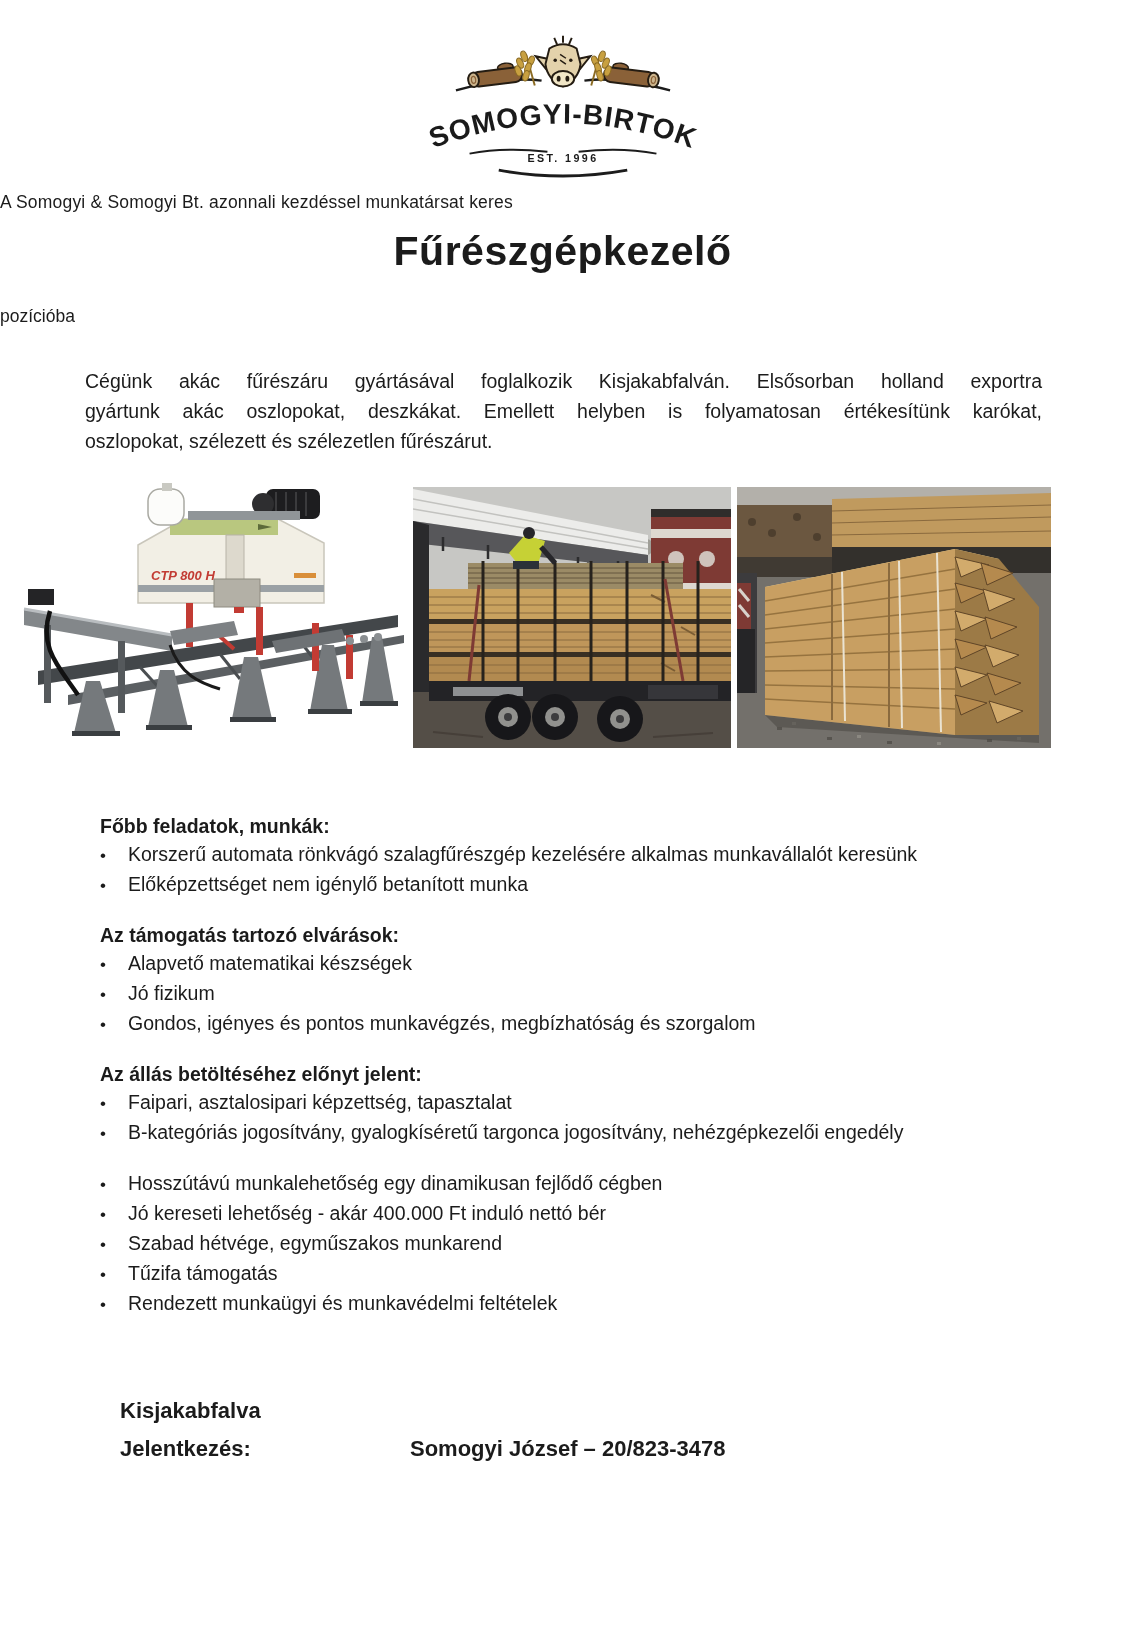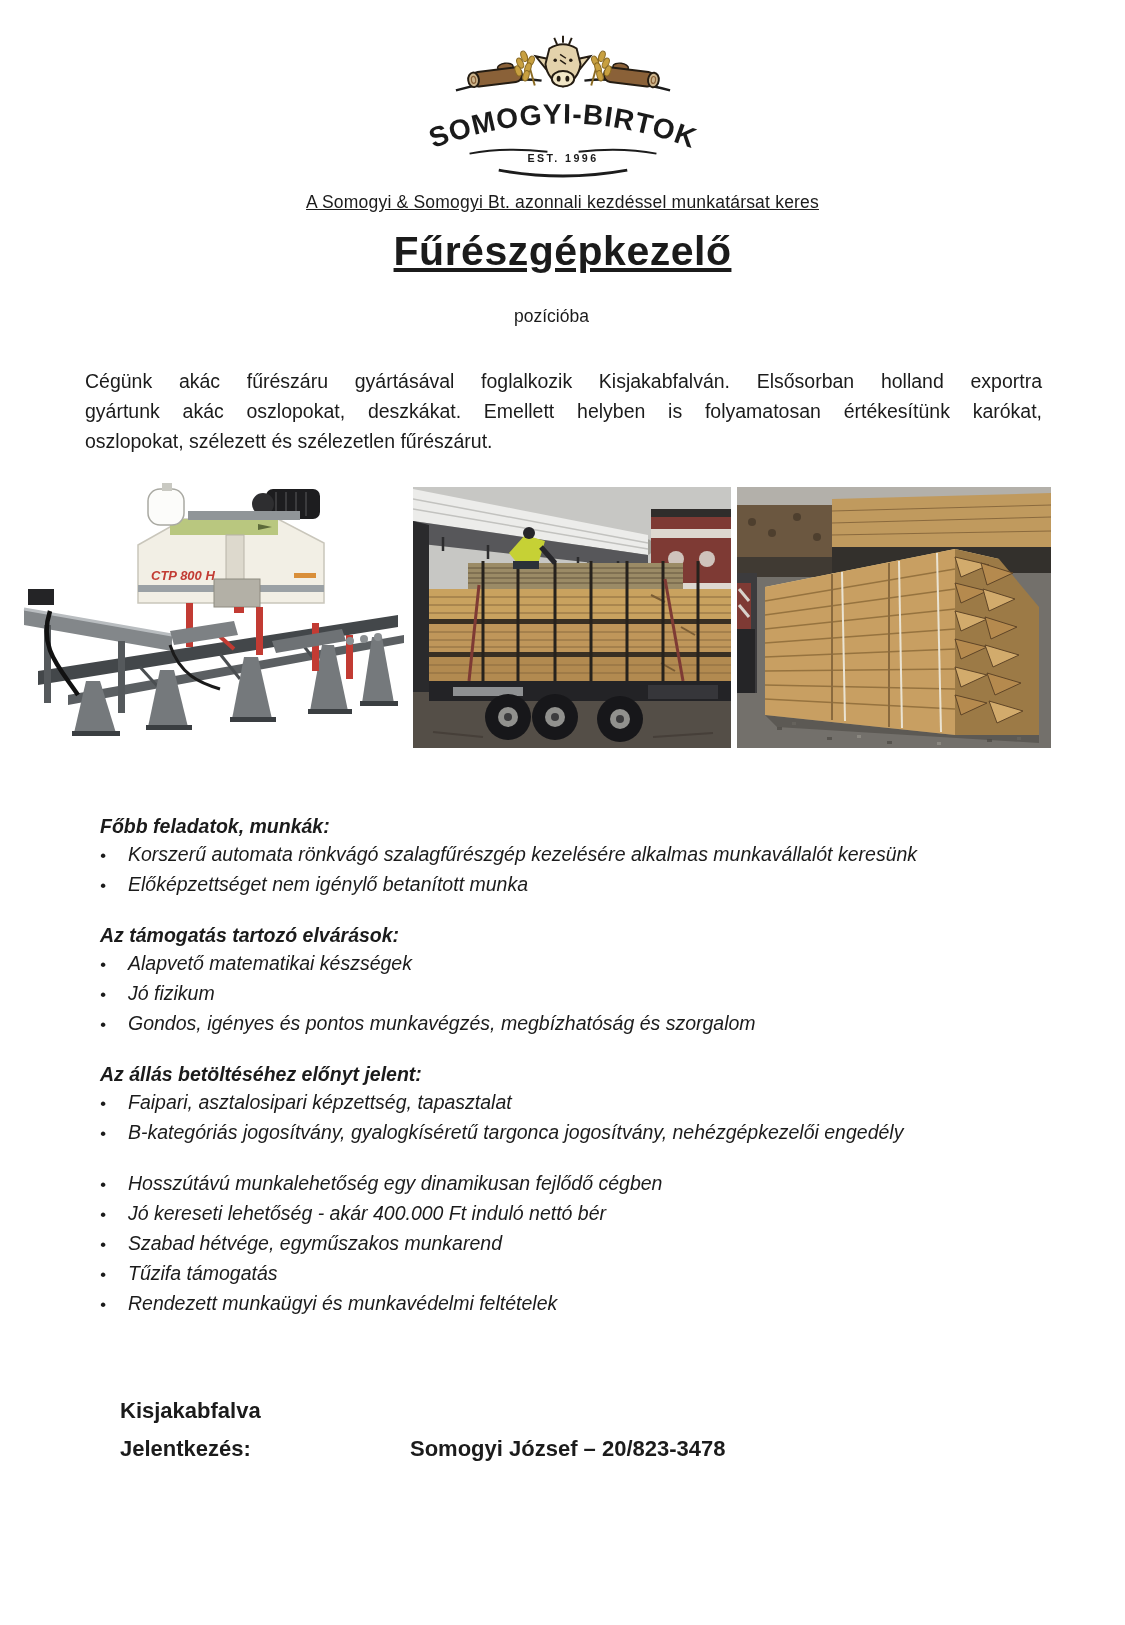--- a/index.html
+++ b/index.html
@@ -2,36 +2,36 @@
 <html><head>
 <meta charset="utf-8">
 <style>
   html,body { margin:0; padding:0; background:#ffffff; }
   body { font-family:"Liberation Sans", sans-serif; color:#1b1b1b; }
   .page { position:relative; width:1125px; height:1625px; background:#ffffff; overflow:hidden; }
 
   .logo-wrap { position:absolute; top:30px; left:50%; transform:translateX(-50%); width:292px; height:148px; }
   .logo-wrap svg { width:100%; height:100%; display:block; }
 
-  .intro { position:absolute; top:192px; left:0; width:1125px; text-align:center; font-size:17.5px; letter-spacing:.2px;text-decoration:underline; }
-  .title { position:absolute; top:228px; left:0; width:1125px; margin:0; text-align:center; font-size:41px; font-weight:700; letter-spacing:.5px;text-decoration:underline; }
-  .subtitle { position:absolute; top:306px; left:0; width:1103px; text-align:center; font-size:17.5px; }
+  .intro { position:absolute; top:192px; left:0; width:1125px; text-align:left; font-size:17.5px; letter-spacing:.2px; }
+  .title { position:absolute; top:228px; left:0; width:1125px; margin:0; text-align:center; font-size:41px; font-weight:700; letter-spacing:.5px; }
+  .subtitle { position:absolute; top:306px; left:0; width:1103px; text-align:left; font-size:17.5px; }
 
   .description { position:absolute; top:366px; left:85px; width:957px; font-size:19.5px; line-height:30px; }
   .para-line { text-align:justify; text-align-last:justify; }
   .para-line:last-child { text-align-last:left; }
 
   .photo { position:absolute; overflow:hidden; }
   .photo svg { display:block; width:100%; height:100%; }
   .photo-sawmill { left:20px;  top:483px; width:388px; height:262px; background:#3b82f6; }
   .photo-truck   { left:413px; top:487px; width:318px; height:261px; }
   .photo-stakes  { left:737px; top:487px; width:314px; height:261px; }
 
   .sections { position:absolute; top:812px; left:100px; width:930px; font-size:19.5px; line-height:28px; }
-  .job-section { margin:0 0 21px 0;font-style:italic; }
+  .job-section { margin:0 0 21px 0; }
   .job-section h3 { margin:0; font-size:19.5px; line-height:28px; font-weight:700; }
   .bullet { display:flex; }
   .dot { width:28px; flex:0 0 28px; }
   .dot::before { content:"•"; font-size:17px; }
   .bt { flex:1; }
 
   .footer { position:absolute; top:1398px; left:120px; width:900px; font-size:22px; font-weight:700; }
   .f-row { display:grid; grid-template-columns:290px 1fr; height:38px; align-items:start; }
 </style>
 </head>

